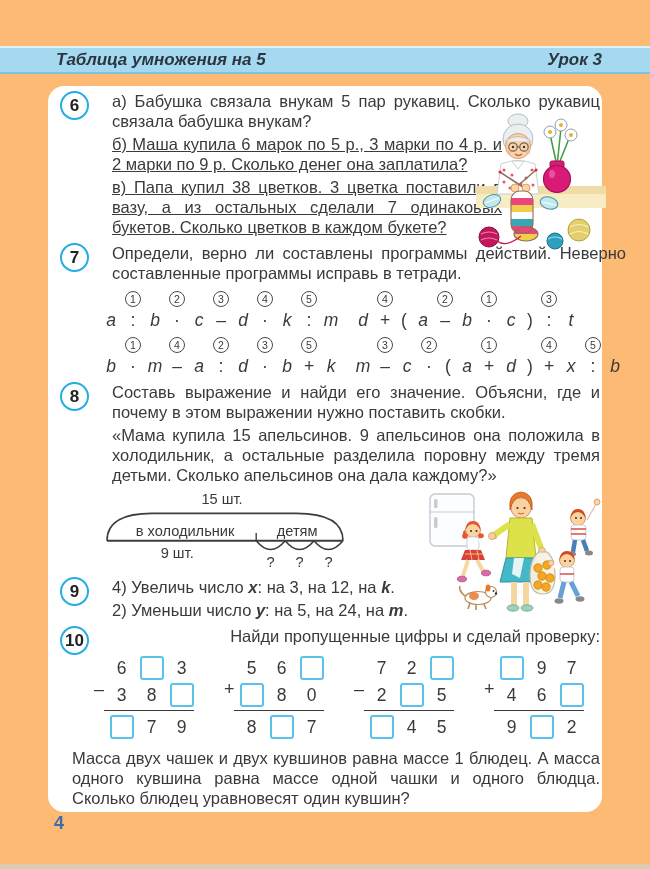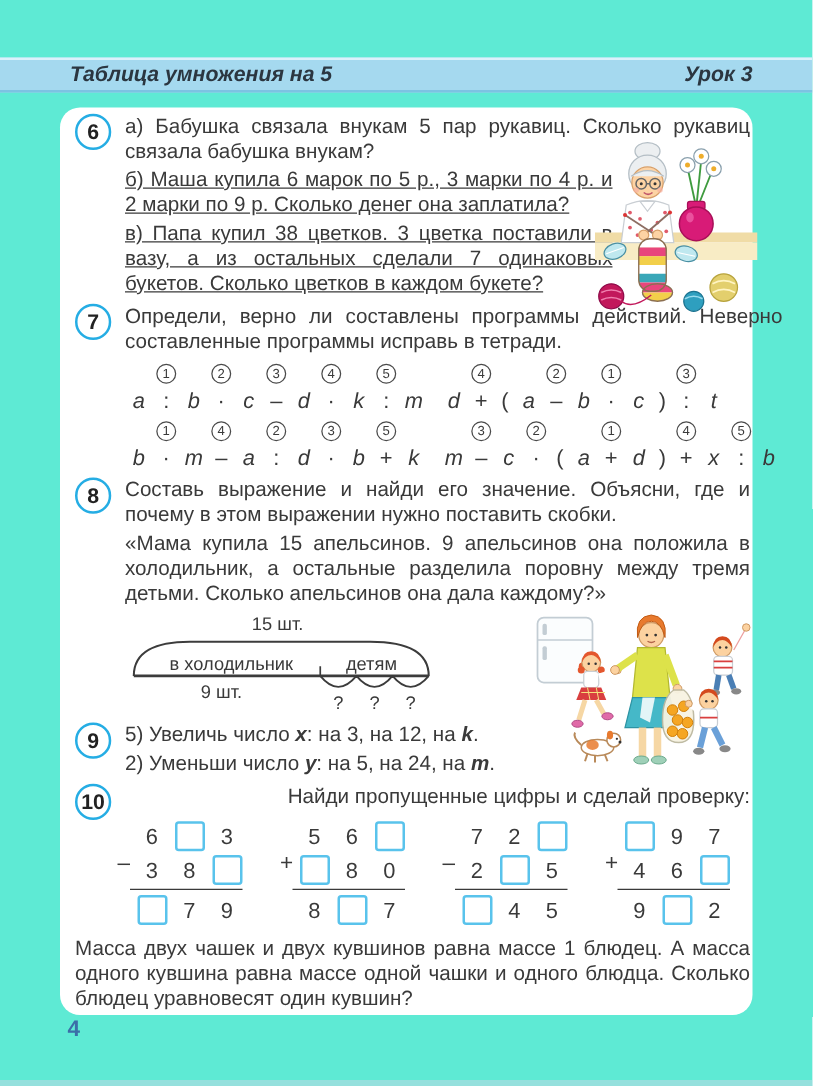--- a/index.html
+++ b/index.html
@@ -1,34 +1,34 @@
 <!DOCTYPE html>
 <html><head>
 <meta charset="utf-8">
 <style>
   html,body{margin:0;padding:0;background:#e8f2f8;}
-  .page{position:relative;width:650px;height:869px;background:#5eead4;overflow:hidden;
+  .page{position:relative;width:650px;height:869px;background:#fdba74;overflow:hidden;
         font-family:"Liberation Sans",sans-serif;color:#3a3a3a;}
   
   .band{position:absolute;left:0;top:46px;width:650px;height:28px;background:#a5d9ef;
         border-top:2px solid #dcf1fb;border-bottom:2px solid #7cc3e2;box-sizing:border-box;
         display:flex;justify-content:space-between;align-items:center;padding:0 48px 0 56px;
         font-style:italic;font-weight:bold;font-size:17px;color:#2b3640;}
   
   .card{position:absolute;left:48px;top:86px;width:554px;height:726px;background:#ffffff;
         border-radius:16px;box-sizing:border-box;padding-top:5px;}
   
   .ex{display:flex;margin:0 0 3px 12px;position:relative;}
   .num-col{flex:none;width:40px;position:relative;}
   .num{width:29px;height:29px;border:2.5px solid #25ade4;border-radius:50%;background:#fff;
        display:flex;align-items:center;justify-content:center;font-weight:bold;font-size:17px;
        color:#222;box-sizing:border-box;}
   .star{position:absolute;left:26px;top:-8px;color:#25ade4;font-weight:bold;font-size:16px;}
   .exbody{flex:1;font-size:16.5px;line-height:20px;text-align:justify;color:#3a3a3a;padding-right:2px;}
-  .exbody p{margin:0 0 3px 0;}
+  .exbody p{margin:0 0 3px 12px;}
   .narrow{max-width:390px;text-decoration:underline;}
   
   .formulas{display:grid;grid-template-columns:252px auto;row-gap:6px;margin:7px 0 3px 0;}
   .formula{display:flex;align-items:flex-end;height:40px;}
   .tok{display:inline-flex;flex-direction:column;align-items:center;min-width:13px;margin:0 3px;}
   .tok.paren{min-width:5px;margin:0;}
   .circ{width:16px;height:16px;border:1.2px solid #4a4a4a;border-radius:50%;font-size:10.5px;
         display:flex;align-items:center;justify-content:center;color:#3a3a3a;margin-bottom:3px;
         box-sizing:border-box;background:#fff;}
   .circ.empty{border-color:transparent;background:transparent;}
@@ -304,21 +304,21 @@
           <text x="231.2" y="78" text-anchor="middle" font-size="15">?</text>
         </svg>
       </div>
     </div>
 
     <div class="ex">
       <div class="num-col">
         <div class="num">9</div>
       </div>
       <div class="exbody" id="ex9-items">
-          <p class="ex9-line"><span>5) Увеличь число </span><span class="bold-var">x</span><span>: на 3, на 12, на </span><span class="bold-var">k</span><span>.</span></p>
+          <p class="ex9-line"><span>4) Увеличь число </span><span class="bold-var">x</span><span>: на 3, на 12, на </span><span class="bold-var">k</span><span>.</span></p>
           <p class="ex9-line"><span>2) Уменьши число </span><span class="bold-var">y</span><span>: на 5, на 24, на </span><span class="bold-var">m</span><span>.</span></p>
         </div>
     </div>
 
     <div class="ex">
       <div class="num-col">
         <div class="num">10</div>
       </div>
       <div class="exbody">
         <p style="text-align:right">Найди пропущенные цифры и сделай проверку:</p>

